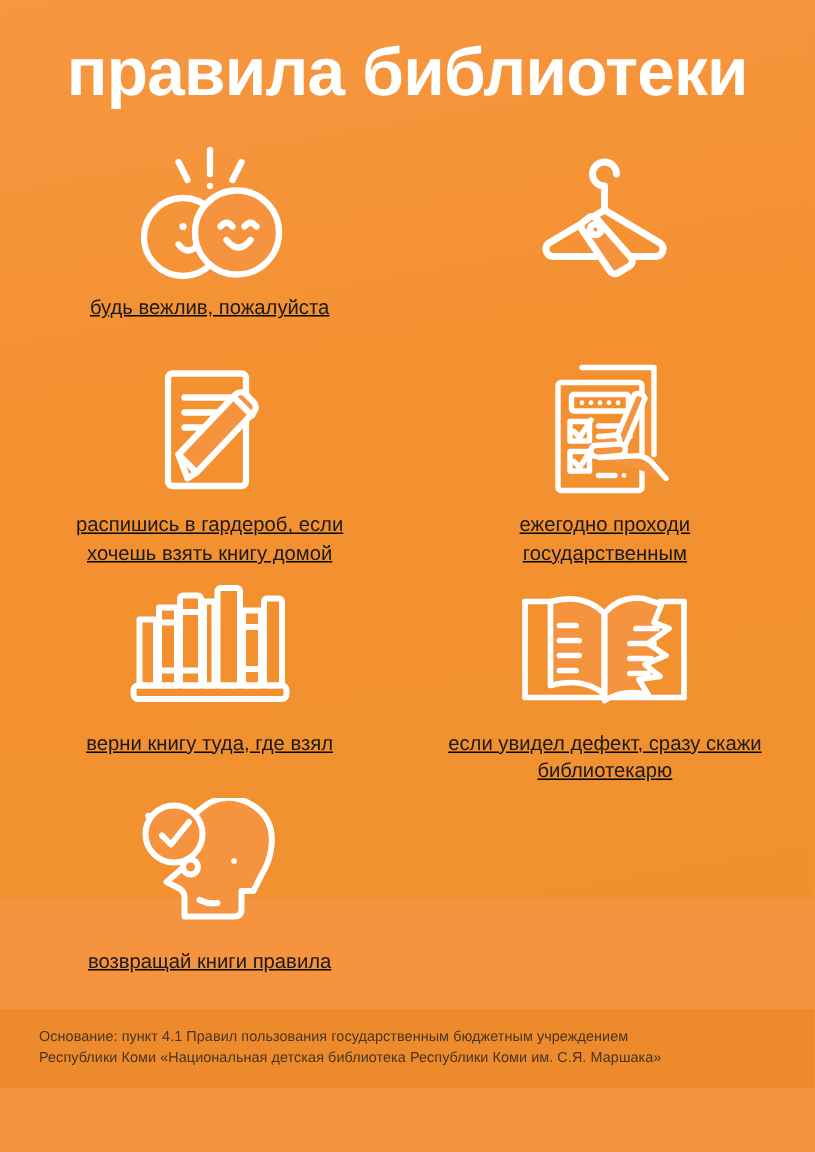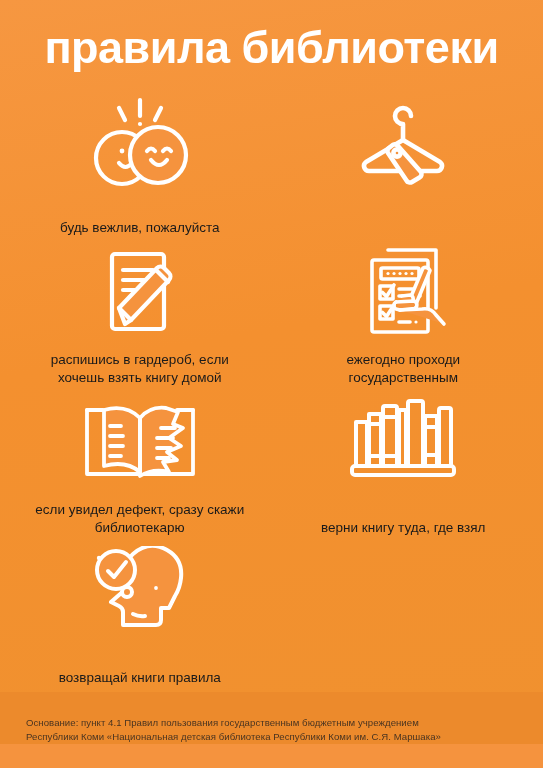--- a/index.html
+++ b/index.html
@@ -9,21 +9,21 @@
   body {
     width: 543px;
     height: 768px;
     background: #F5933E;
     font-family: "Liberation Sans", sans-serif;
     overflow: hidden;
     position: relative;
   }
   .poster {
     width: 543px;
-    height: 744px;
+    height: 599px;
     position: relative;
     background: linear-gradient(170deg, #F69741 0%, #F4902F 45%, #F0912F 100%);
     display: flex;
     flex-direction: column;
   }
   .title-area {
     height: 88px;
     flex: 0 0 auto;
     display: flex;
     align-items: center;
@@ -45,23 +45,24 @@
     display: grid;
     grid-template-columns: 1fr 1fr;
     grid-template-rows: repeat(4, 1fr);
     padding: 0 8px 4px 8px;
     box-sizing: border-box;
   }
   .cell {
     display: flex;
     flex-direction: column;
     align-items: center;
-    justify-content: space-between;
+    justify-content: flex-start;
     padding-top: 8px;
     box-sizing: border-box;
+    text-decoration: underline;
   }
   .icon-box {
     flex: 0 0 auto;
     height: 92px;
     display: flex;
     align-items: center;
     justify-content: center;
   }
   .icon-box svg {
     display: block;
@@ -74,21 +75,21 @@
     text-align: center;
     max-width: 210px;
     font-family: "Liberation Sans", sans-serif;
   }
   .footer {
     flex: 0 0 auto;
     height: 52px;
     background: #EC8A2C;
     display: flex;
     flex-direction: column;
-    justify-content: flex-end;
+    justify-content: center;
     padding: 0 26px;
     box-sizing: border-box;
   }
   .footer-line {
     color: #4A3420;
     font-size: 9.6px;
     line-height: 1.45;
     font-family: "Liberation Sans", sans-serif;
     letter-spacing: 0.05px;
   }
@@ -174,62 +175,62 @@
           <path d="M52 56 L70 55 a4 4 0 0 1 0.5 7.5 L56 64" fill="#F5933E"></path>
           <path d="M56 64 L78 63 a14 14 0 0 1 14 6 L100 78" fill="#F5933E"></path>
           <path d="M52 56 a4 4 0 0 0 0 7 L56 64"></path>
         </svg>
       </div>
       <div class="caption">ежегодно проходи государственным</div>
     </div>
 
     <div class="cell">
       <div class="icon-box">
+        <svg width="130" height="92" viewBox="0 0 130 92" fill="none" stroke="#FFFFFF" stroke-width="4" stroke-linecap="round" stroke-linejoin="round">
+          <rect x="14" y="70" width="102" height="9" rx="3"></rect>
+          <rect x="18" y="26" width="11" height="44"></rect>
+          <rect x="31" y="18" width="12" height="52"></rect>
+          <line x1="31" y1="28" x2="43" y2="28"></line>
+          <line x1="31" y1="60" x2="43" y2="60"></line>
+          <rect x="45" y="10" width="14" height="60" rx="2"></rect>
+          <line x1="45" y1="21" x2="59" y2="21"></line>
+          <line x1="45" y1="60" x2="59" y2="60"></line>
+          <rect x="61" y="14" width="7" height="56"></rect>
+          <rect x="70" y="5" width="15" height="65" rx="2"></rect>
+          <rect x="87" y="20" width="12" height="50"></rect>
+          <line x1="87" y1="31" x2="99" y2="31"></line>
+          <line x1="87" y1="59" x2="99" y2="59"></line>
+          <rect x="101" y="12" width="12" height="58" rx="2"></rect>
+        </svg>
+      </div>
+      <div class="caption">верни книгу туда, где взял</div>
+    </div>
+
+    <div class="cell">
+      <div class="icon-box">
         <svg width="126" height="92" viewBox="0 0 126 92" fill="none" stroke="#FFFFFF" stroke-width="3.8" stroke-linecap="round" stroke-linejoin="round">
           <path d="M10 14 L10 78 L116 78 L116 14"></path>
           <line x1="10" y1="14" x2="26" y2="14"></line>
           <line x1="100" y1="14" x2="116" y2="14"></line>
           <path d="M63 22 q-14 -14 -36 -8 L27 70 q22 -6 36 6 Z" fill="#F5933E"></path>
           <path d="M63 22 q10 -12 26 -10 L101 16 L96 28 L106 32 L92 42 L104 50 L90 56 L100 64 L86 66 L92 76 q-16 -4 -29 4 Z" fill="#F5933E"></path>
           <line x1="63" y1="22" x2="63" y2="76"></line>
           <line x1="33" y1="30" x2="44" y2="30"></line>
           <line x1="33" y1="40" x2="46" y2="40"></line>
           <line x1="33" y1="50" x2="46" y2="50"></line>
           <line x1="33" y1="60" x2="44" y2="60"></line>
           <line x1="84" y1="32" x2="98" y2="32"></line>
           <line x1="80" y1="42" x2="96" y2="42"></line>
           <line x1="80" y1="52" x2="94" y2="52"></line>
           <line x1="80" y1="62" x2="92" y2="62"></line>
         </svg>
       </div>
       <div class="caption">если увидел дефект, сразу скажи библиотекарю</div>
     </div>
 
-    <div class="cell">
-      <div class="icon-box">
-        <svg width="130" height="92" viewBox="0 0 130 92" fill="none" stroke="#FFFFFF" stroke-width="4" stroke-linecap="round" stroke-linejoin="round">
-          <rect x="14" y="70" width="102" height="9" rx="3"></rect>
-          <rect x="18" y="26" width="11" height="44"></rect>
-          <rect x="31" y="18" width="12" height="52"></rect>
-          <line x1="31" y1="28" x2="43" y2="28"></line>
-          <line x1="31" y1="60" x2="43" y2="60"></line>
-          <rect x="45" y="10" width="14" height="60" rx="2"></rect>
-          <line x1="45" y1="21" x2="59" y2="21"></line>
-          <line x1="45" y1="60" x2="59" y2="60"></line>
-          <rect x="61" y="14" width="7" height="56"></rect>
-          <rect x="70" y="5" width="15" height="65" rx="2"></rect>
-          <rect x="87" y="20" width="12" height="50"></rect>
-          <line x1="87" y1="31" x2="99" y2="31"></line>
-          <line x1="87" y1="59" x2="99" y2="59"></line>
-          <rect x="101" y="12" width="12" height="58" rx="2"></rect>
-        </svg>
-      </div>
-      <div class="caption">верни книгу туда, где взял</div>
-    </div>
-
 
     <div class="cell">
       <div class="icon-box">
         <svg width="118" height="92" viewBox="0 0 118 92" fill="none" stroke="#FFFFFF" stroke-width="4" stroke-linecap="round" stroke-linejoin="round">
           <path d="M46 42 q-8 -22 6 -34 q16 -14 34 -4 q16 9 14 28 q-1 10 -6 18 L88 62 L80 62 L80 74 q0 5 -5 5 L42 79 L42 66 q0 -4 -4 -6 L30 56 Z" fill="#F5933E"></path>
           <circle cx="75" cy="42" r="1.9" fill="#FFFFFF" stroke="none"></circle>
           <path d="M52 68 q6 3 12 2"></path>
           <circle cx="60" cy="70" r="1.6" fill="#FFFFFF" stroke="none"></circle>
           <circle cx="35" cy="24" r="19" fill="#F5933E"></circle>
           <path d="M27 25 L33 31 L45 16"></path>

